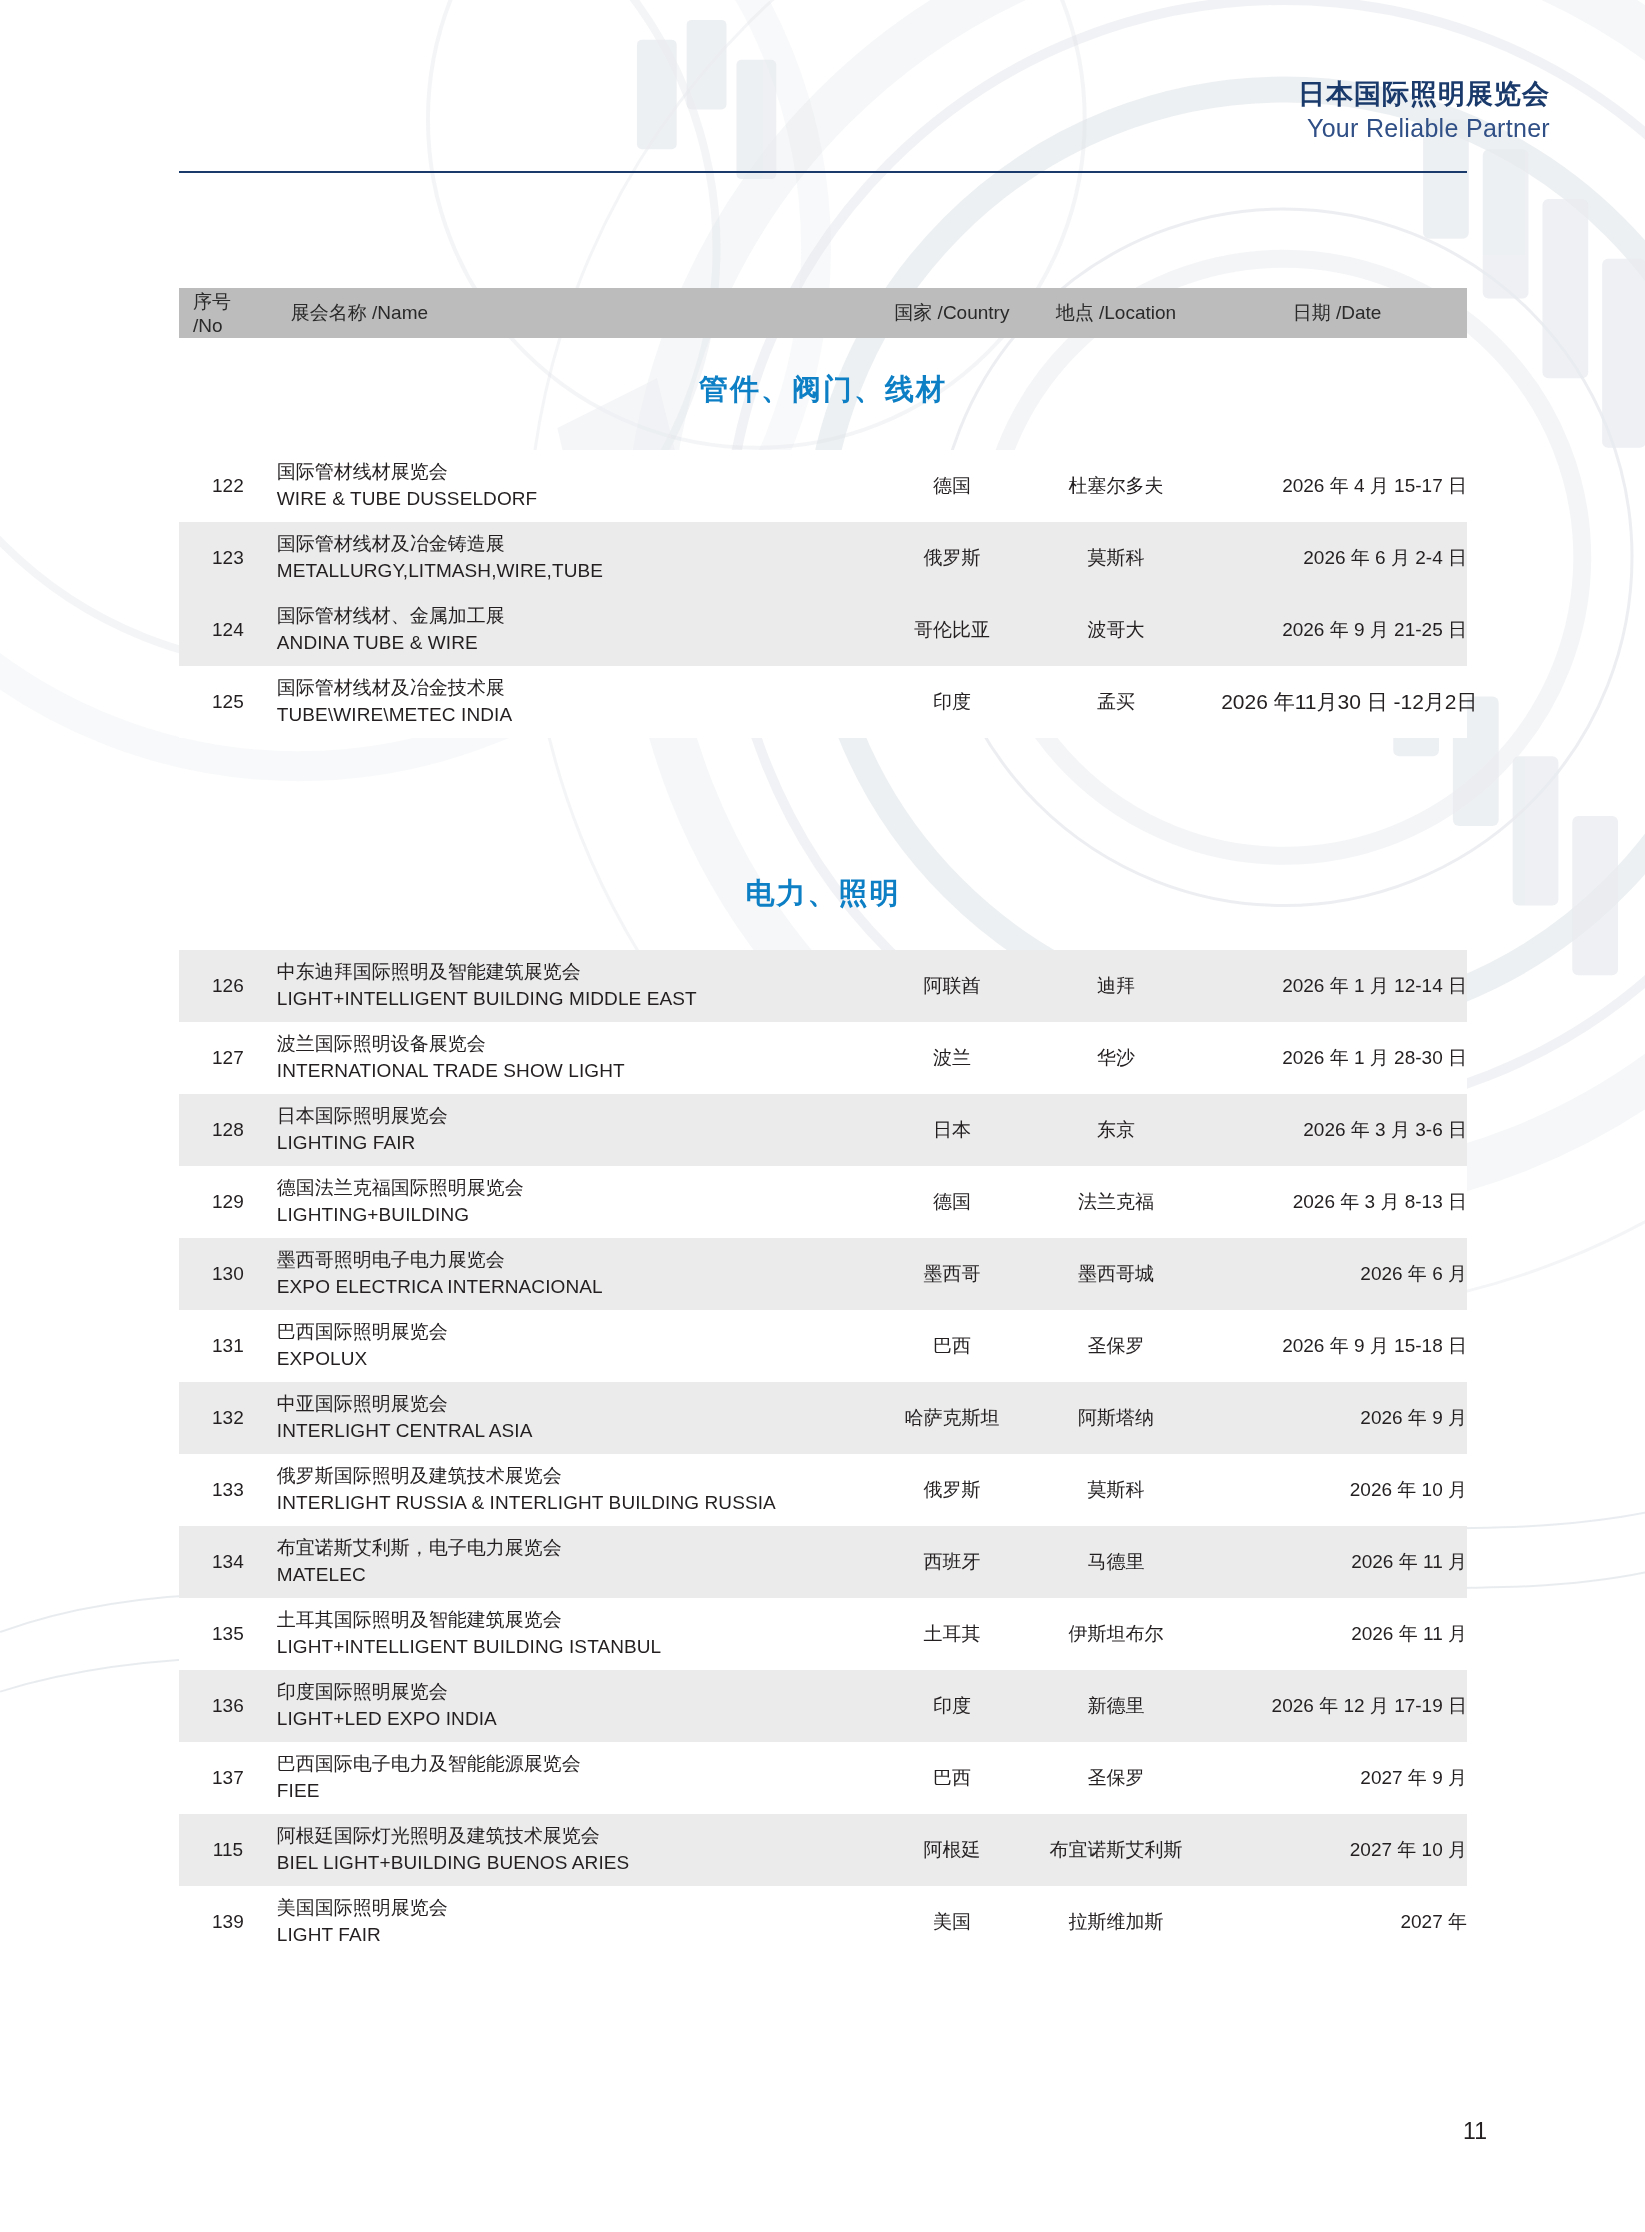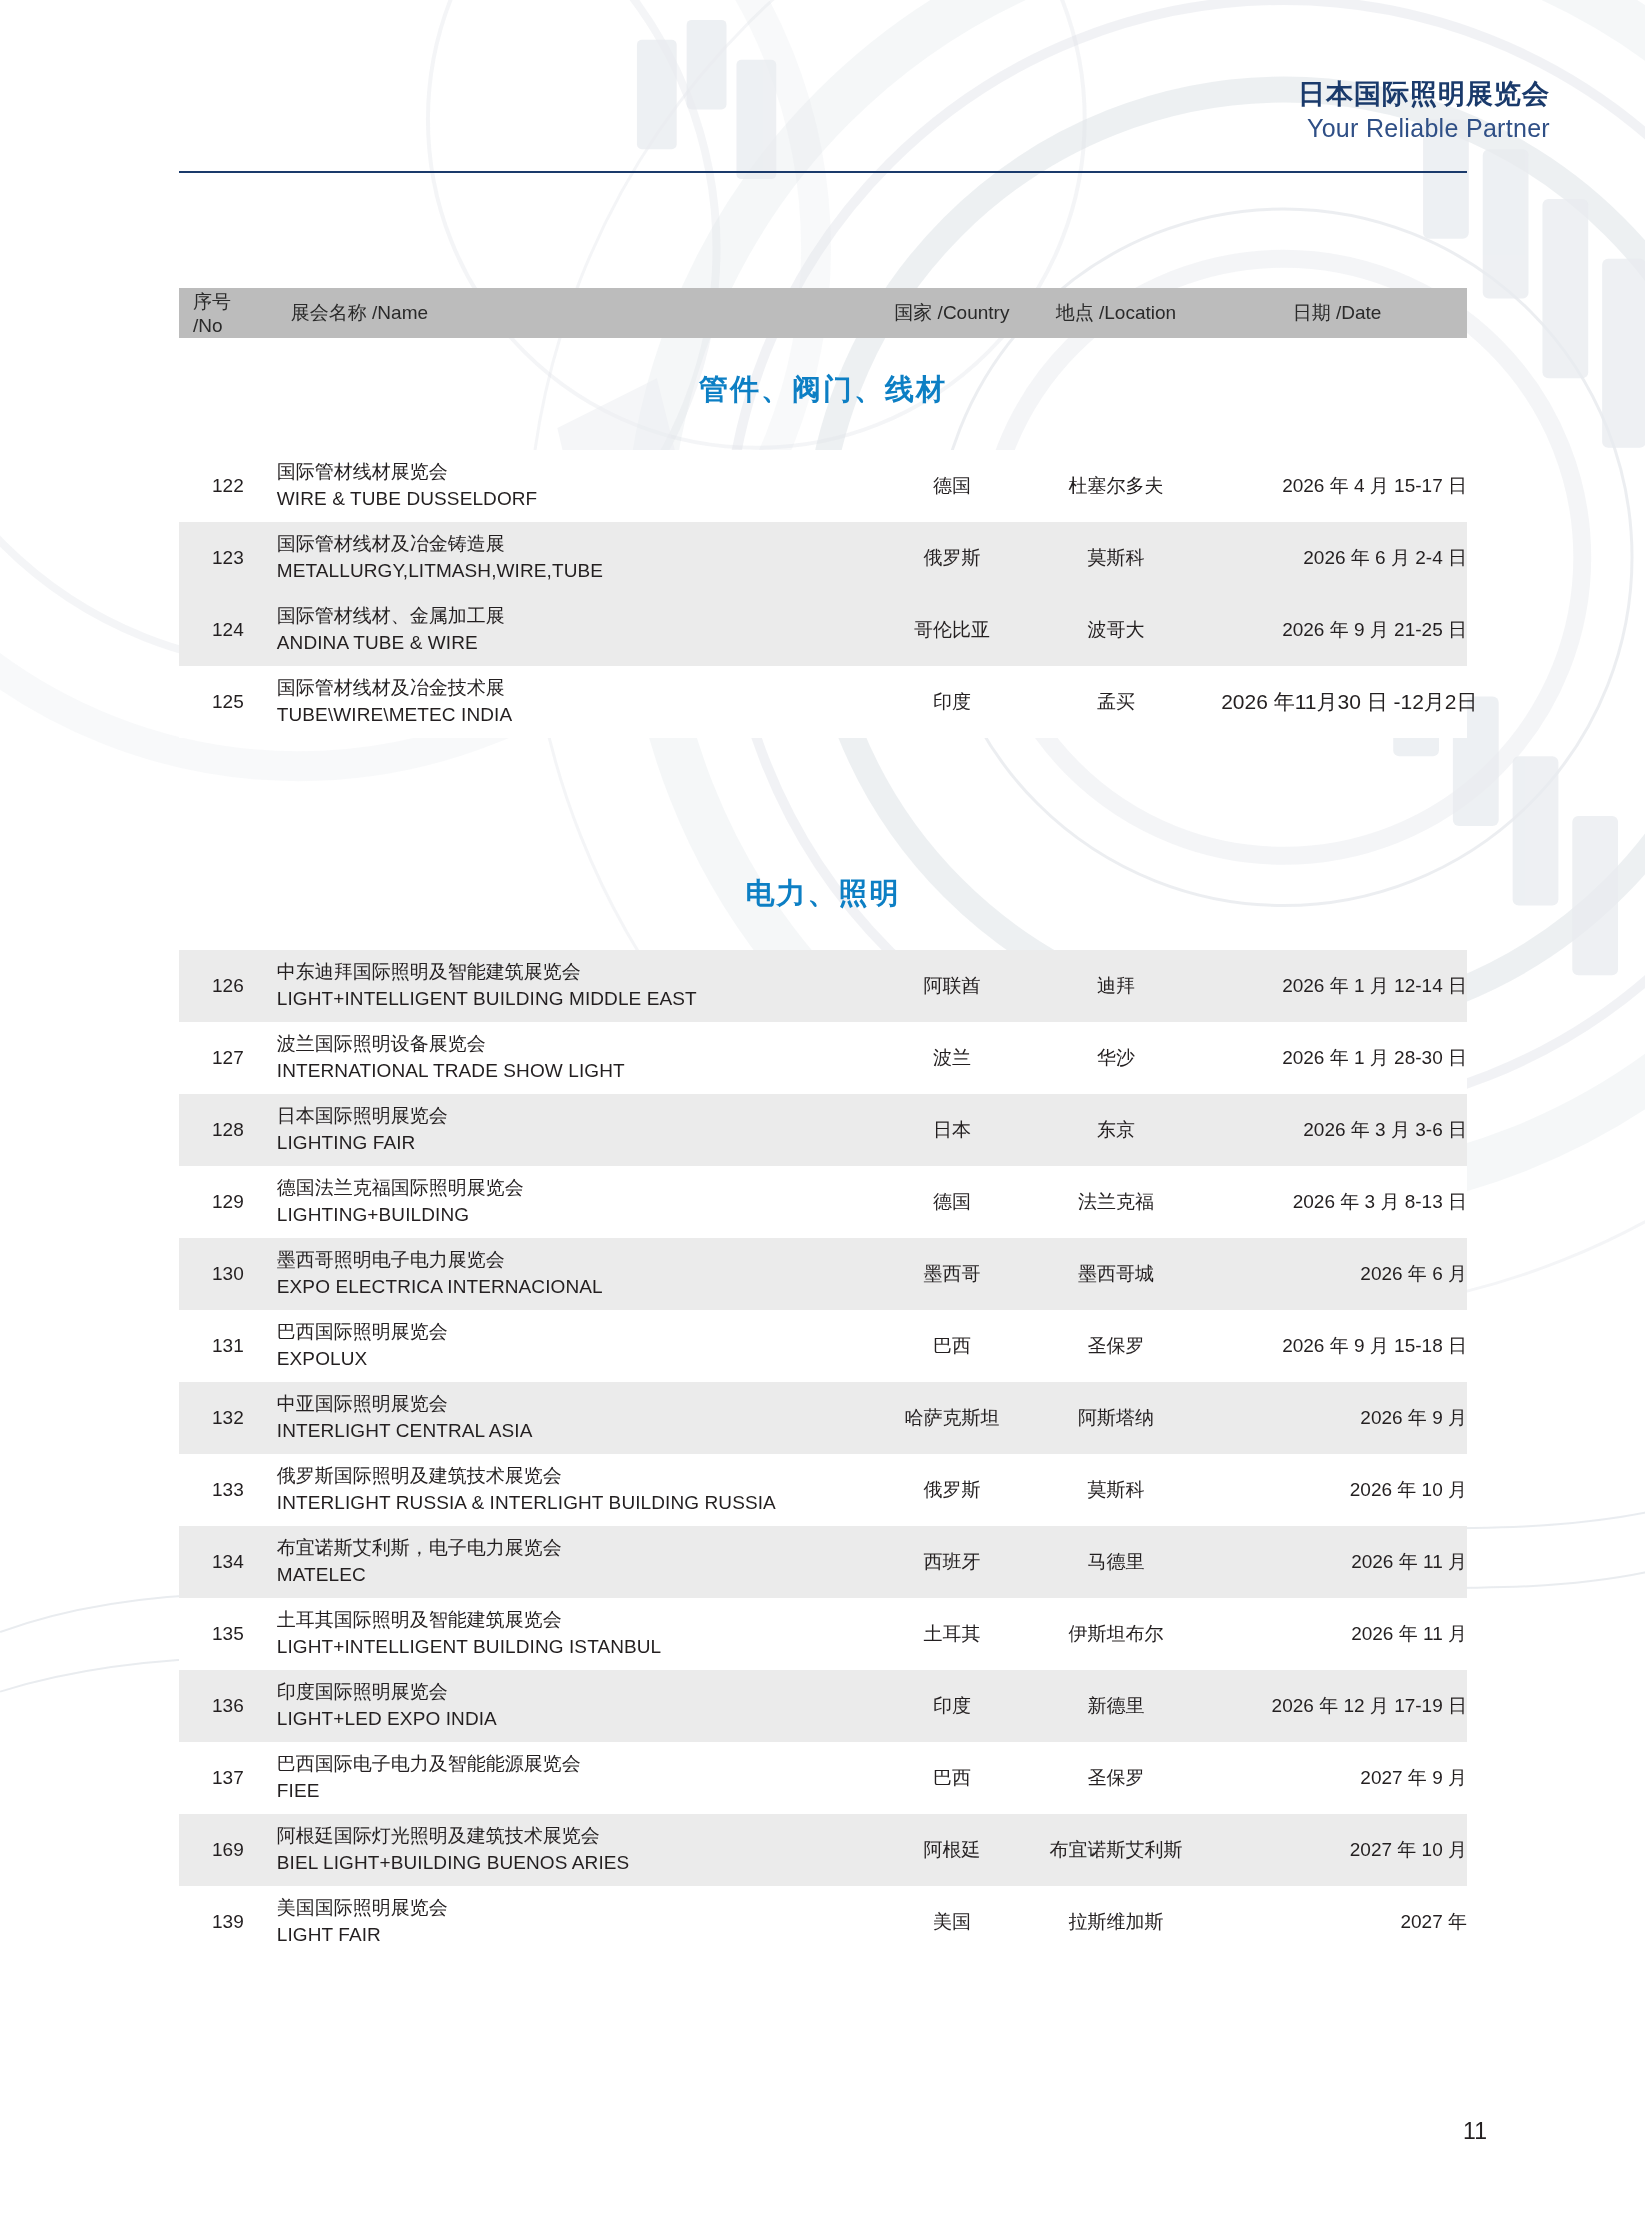--- a/index.html
+++ b/index.html
@@ -411,21 +411,21 @@
           <td class="no">137</td>
           <td class="name">
             <span class="cn">巴西国际电子电力及智能能源展览会</span>
             <span class="en">FIEE</span>
           </td>
           <td class="ctry">巴西</td>
           <td class="loc">圣保罗</td>
           <td class="date">2027 年 9 月</td>
         </tr>
         <tr class="ex-row row-even">
-          <td class="no">169</td>
+          <td class="no">115</td>
           <td class="name">
             <span class="cn">阿根廷国际灯光照明及建筑技术展览会</span>
             <span class="en">BIEL LIGHT+BUILDING BUENOS ARIES</span>
           </td>
           <td class="ctry">阿根廷</td>
           <td class="loc">布宜诺斯艾利斯</td>
           <td class="date">2027 年 10 月</td>
         </tr>
         <tr class="ex-row row-odd">
           <td class="no">139</td>

